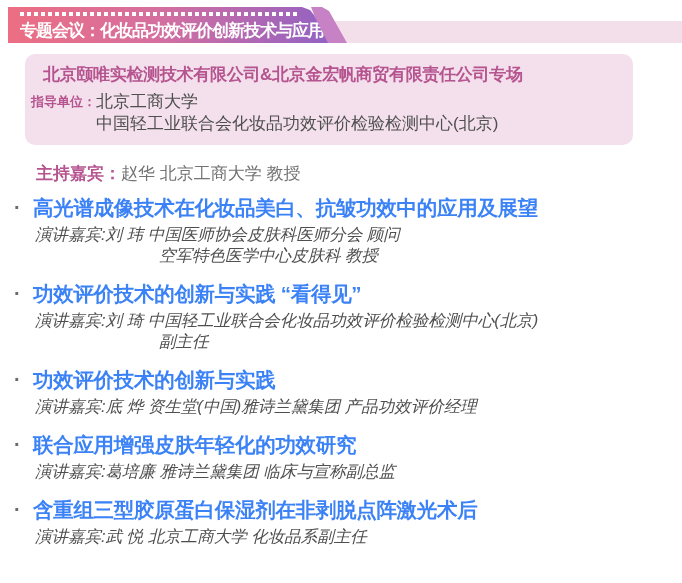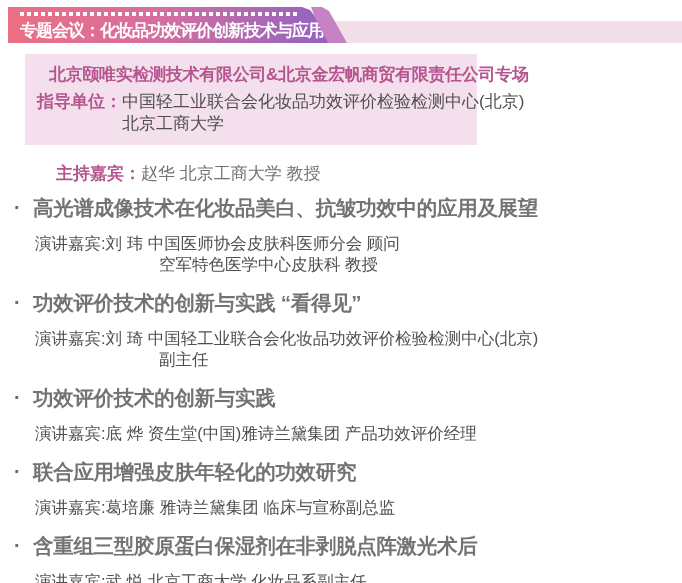--- a/index.html
+++ b/index.html
@@ -29,55 +29,55 @@
     margin:5px 0 0 12px; width:278px; height:4px;
     background:repeating-linear-gradient(90deg,#ffffff 0 4px,rgba(255,255,255,0) 4px 7px);
   }
   .banner-title {
     margin:3px 0 0 12px; color:#ffffff; font-size:17px; font-weight:bold;
     letter-spacing:-1px; white-space:nowrap;
   }
 
   
   .session-box {
-    margin:19px 0 0 25px; width:452px; box-sizing:border-box;
-    background:#f4e0ec; border-radius:0;
-    padding:10px 10px 10px 12px;
+    margin:19px 0 0 25px; width:608px; box-sizing:border-box;
+    background:#f4e0ec; border-radius:10px;
+    padding:10px 10px 10px 6px;
   }
   .session-headline {
     margin-left:12px; color:#b5548f; font-size:17px; font-weight:bold;
     line-height:22px; letter-spacing:-0.3px; white-space:nowrap;
   }
   .guide { display:flex; margin-top:5px; }
   .guide-label {
-    color:#b5548f; font-size:17px; font-weight:bold; line-height:22px;
+    color:#b5548f; font-size:13px; font-weight:bold; line-height:22px;
     white-space:nowrap;
   }
   .guide-values .gline {
     color:#4f4f4f; font-size:17px; line-height:22px; white-space:nowrap;
   }
 
   
   .host { margin:18px 0 0 36px; line-height:22px; white-space:nowrap; }
-  .host-label { color:#b5548f; font-size:17px; font-weight:bold;margin-left:20px; }
+  .host-label { color:#b5548f; font-size:17px; font-weight:bold; }
   .host-value { color:#737373; font-size:17px; }
 
   
   .agenda { margin-top:10px; }
   .item { position:relative; padding-left:33px; margin-top:15px; }
   .item.first { margin-top:0; }
   .bullet {
     position:absolute; left:14px; top:1px;
     color:#6b6b6b; font-size:20px; font-weight:bold;
   }
   .topic {
-    color:#737373; font-size:20.5px; font-weight:bold; line-height:26px;
+    color:#3b82f6; font-size:20.5px; font-weight:bold; line-height:26px;
     letter-spacing:-0.3px; white-space:nowrap;
   }
-  .speakers { margin-top:12px; }
+  .speakers { margin-top:3px;font-style:italic; }
   .speaker {
     margin-left:2px; color:#4f4f4f; font-size:16.5px; line-height:21px;
     white-space:nowrap;
   }
   .speaker-extra {
     margin-left:126px; color:#4f4f4f; font-size:16.5px; line-height:21px;
     white-space:nowrap;
   }
 </style>
 </head>
@@ -92,22 +92,22 @@
       <div class="dots"></div>
       <div class="banner-title">专题会议：化妆品功效评价创新技术与应用</div>
     </div>
   </div>
 
   <div class="session-box">
     <div class="session-headline">北京颐唯实检测技术有限公司&amp;北京金宏帆商贸有限责任公司专场</div>
     <div class="guide">
       <span class="guide-label">指导单位：</span>
       <span class="guide-values">
+        <div class="gline">北京工商大学</div>
         <div class="gline">中国轻工业联合会化妆品功效评价检验检测中心(北京)</div>
-        <div class="gline">北京工商大学</div>
       </span>
     </div>
   </div>
 
   <div class="host">
     <span class="host-label">主持嘉宾：</span><span class="host-value">赵华 北京工商大学 教授</span>
   </div>
 
   <div class="agenda">
 

